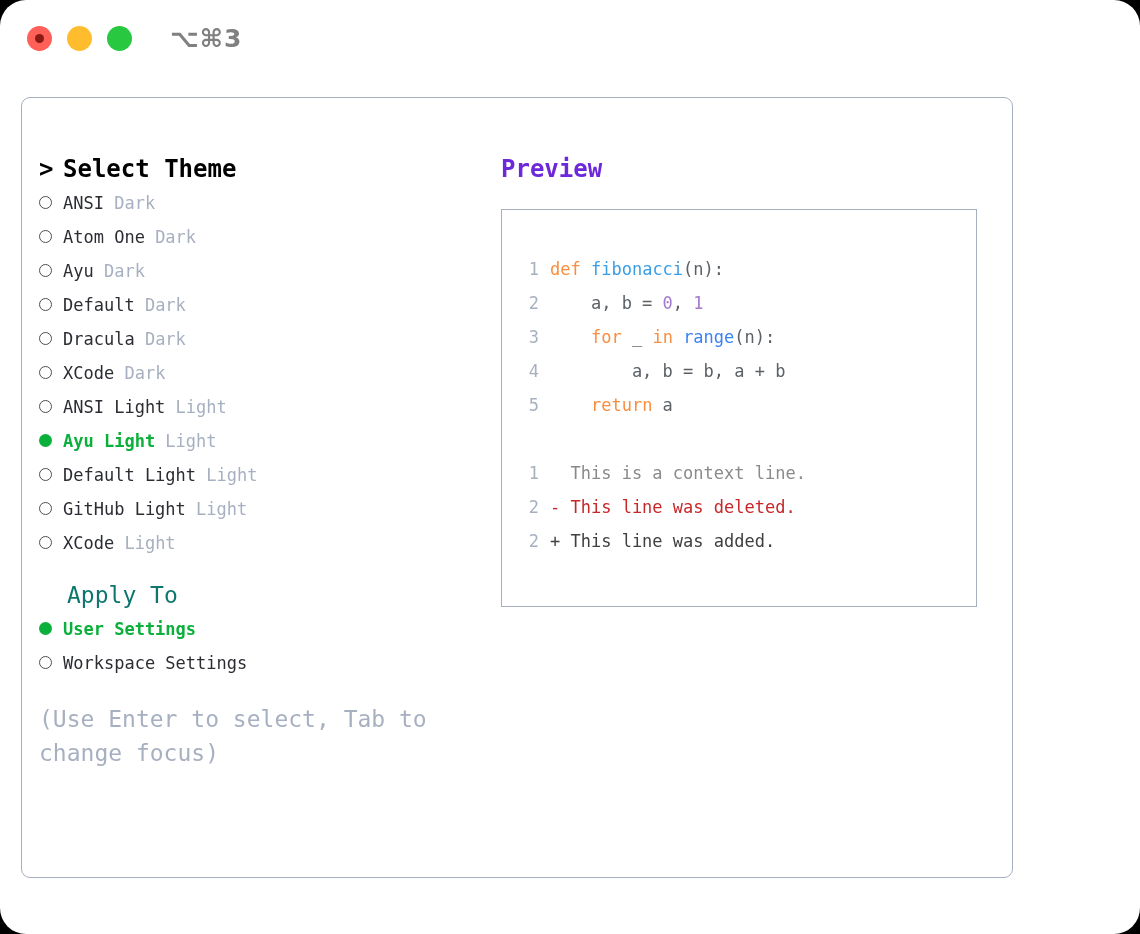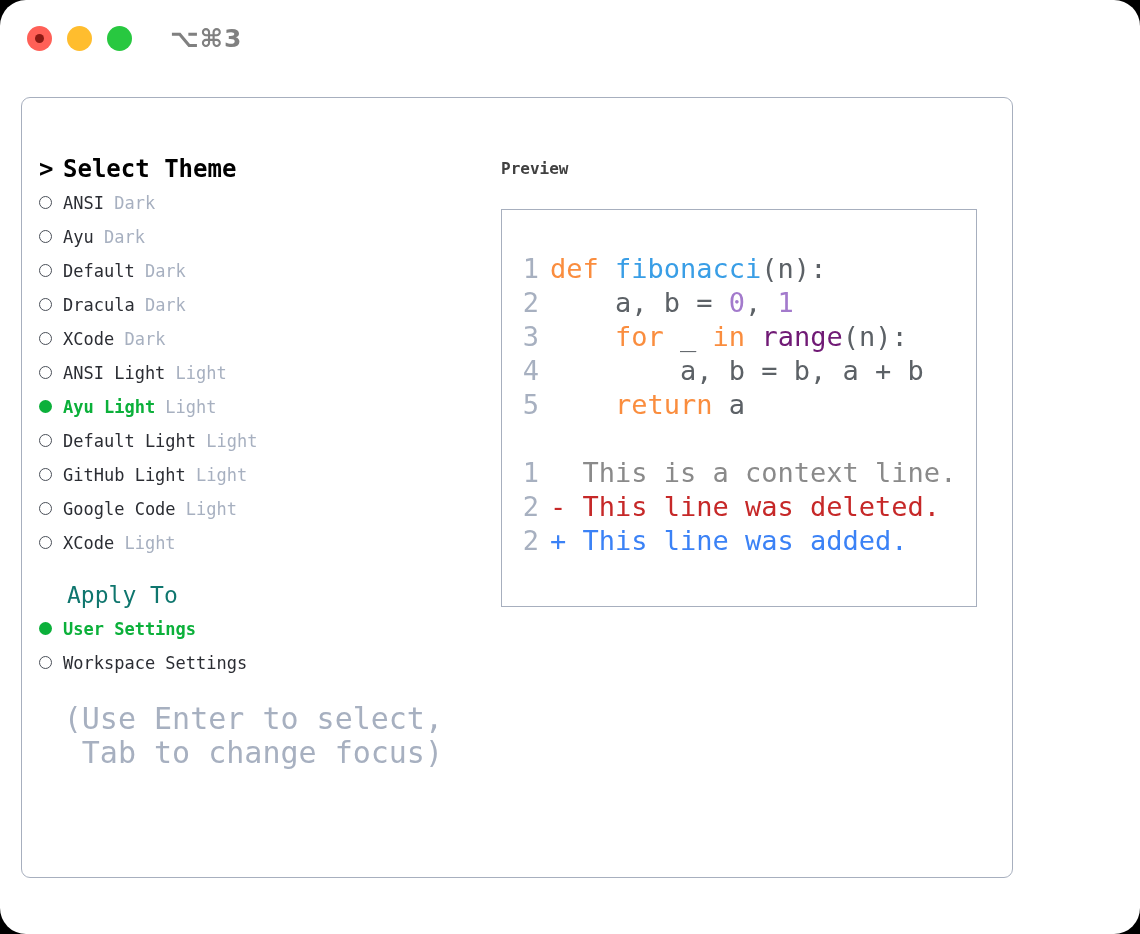--- a/index.html
+++ b/index.html
@@ -135,74 +135,73 @@
   .section-label {
     font-size: 23px;
     line-height: 34px;
     height: 34px;
     color: #0f766e;
     padding-left: 28px;
   }
 
   .hint {
     margin-top: 22px;
-    font-size: 30px;
+    font-size: 23px;
     line-height: 34px;
     color: #a7b0c0;
     max-width: 404px;
     white-space: pre-wrap;
-    text-align: right;
   }
 
   
   .right-col {
     position: absolute;
     left: 479px;
     top: 54px;
     width: 495px;
   }
   .preview-title {
-    font-size: 16px;
+    font-size: 24px;
     line-height: 34px;
     font-weight: bold;
-    color: #404040;
+    color: #6d28d9;
   }
   .preview-box {
     margin-top: 23px;
     width: 476px;
     height: 398px;
     border: 1.5px solid #a7afbe;
     box-sizing: border-box;
     background: #ffffff;
     position: relative;
   }
   .code {
     position: absolute;
     left: 15px;
     top: 42px;
-    font-size: 27px;
+    font-size: 17px;
     line-height: 34px;
     white-space: pre;
   }
   .ln {
     color: #a7b0c0;
     display: inline-block;
     width: 22px;
     text-align: right;
     margin-right: 11px;
   }
   .kw   { color: #fa8d3e; }
   .fn   { color: #399ee6; }
   .num  { color: #a37acc; }
-  .bi   { color: #701a75; }
+  .bi   { color: #3b82f6; }
   .pl   { color: #5c6166; }
   .gap-line { height: 34px; }
   .d-ctx { color: #8a8a8a; }
   .d-del { color: #c62828; }
-  .d-add { color: #3b82f6; }
+  .d-add { color: #404040; }
 </style>
 </head>
 <body>
 
 <div class="window">
 
   <div class="titlebar">
     <div class="lights">
       <span class="light red"></span>
       <span class="light yellow"></span>
@@ -214,29 +213,29 @@
   <div class="panel">
 
     <div class="left-col">
 
       <div class="row header-row">
         <span class="marker">&gt;</span><span>Select Theme</span>
       </div>
 
       <div id="theme-list">
           <div class="row"><span class="marker"><span class="dot-outline"></span></span><span>ANSI</span><span class="variant"> Dark</span></div>
+          <div class="row"><span class="marker"><span class="dot-outline"></span></span><span>Atom One</span><span class="variant"> Dark</span></div>
           <div class="row"><span class="marker"><span class="dot-outline"></span></span><span>Ayu</span><span class="variant"> Dark</span></div>
           <div class="row"><span class="marker"><span class="dot-outline"></span></span><span>Default</span><span class="variant"> Dark</span></div>
           <div class="row"><span class="marker"><span class="dot-outline"></span></span><span>Dracula</span><span class="variant"> Dark</span></div>
           <div class="row"><span class="marker"><span class="dot-outline"></span></span><span>XCode</span><span class="variant"> Dark</span></div>
           <div class="row"><span class="marker"><span class="dot-outline"></span></span><span>ANSI Light</span><span class="variant"> Light</span></div>
           <div class="row"><span class="marker"><span class="dot-filled"></span></span><span class="label-sel">Ayu Light</span><span class="variant"> Light</span></div>
           <div class="row"><span class="marker"><span class="dot-outline"></span></span><span>Default Light</span><span class="variant"> Light</span></div>
           <div class="row"><span class="marker"><span class="dot-outline"></span></span><span>GitHub Light</span><span class="variant"> Light</span></div>
-          <div class="row"><span class="marker"><span class="dot-outline"></span></span><span>Google Code</span><span class="variant"> Light</span></div>
           <div class="row"><span class="marker"><span class="dot-outline"></span></span><span>XCode</span><span class="variant"> Light</span></div>
         </div>
 
       <div class="spacer-sm"></div>
 
       <div class="section-label">Apply To</div>
 
       <div id="apply-list">
           <div class="row"><span class="marker"><span class="dot-filled"></span></span><span class="label-sel">User Settings</span></div>
           <div class="row"><span class="marker"><span class="dot-outline"></span></span><span>Workspace Settings</span></div>

